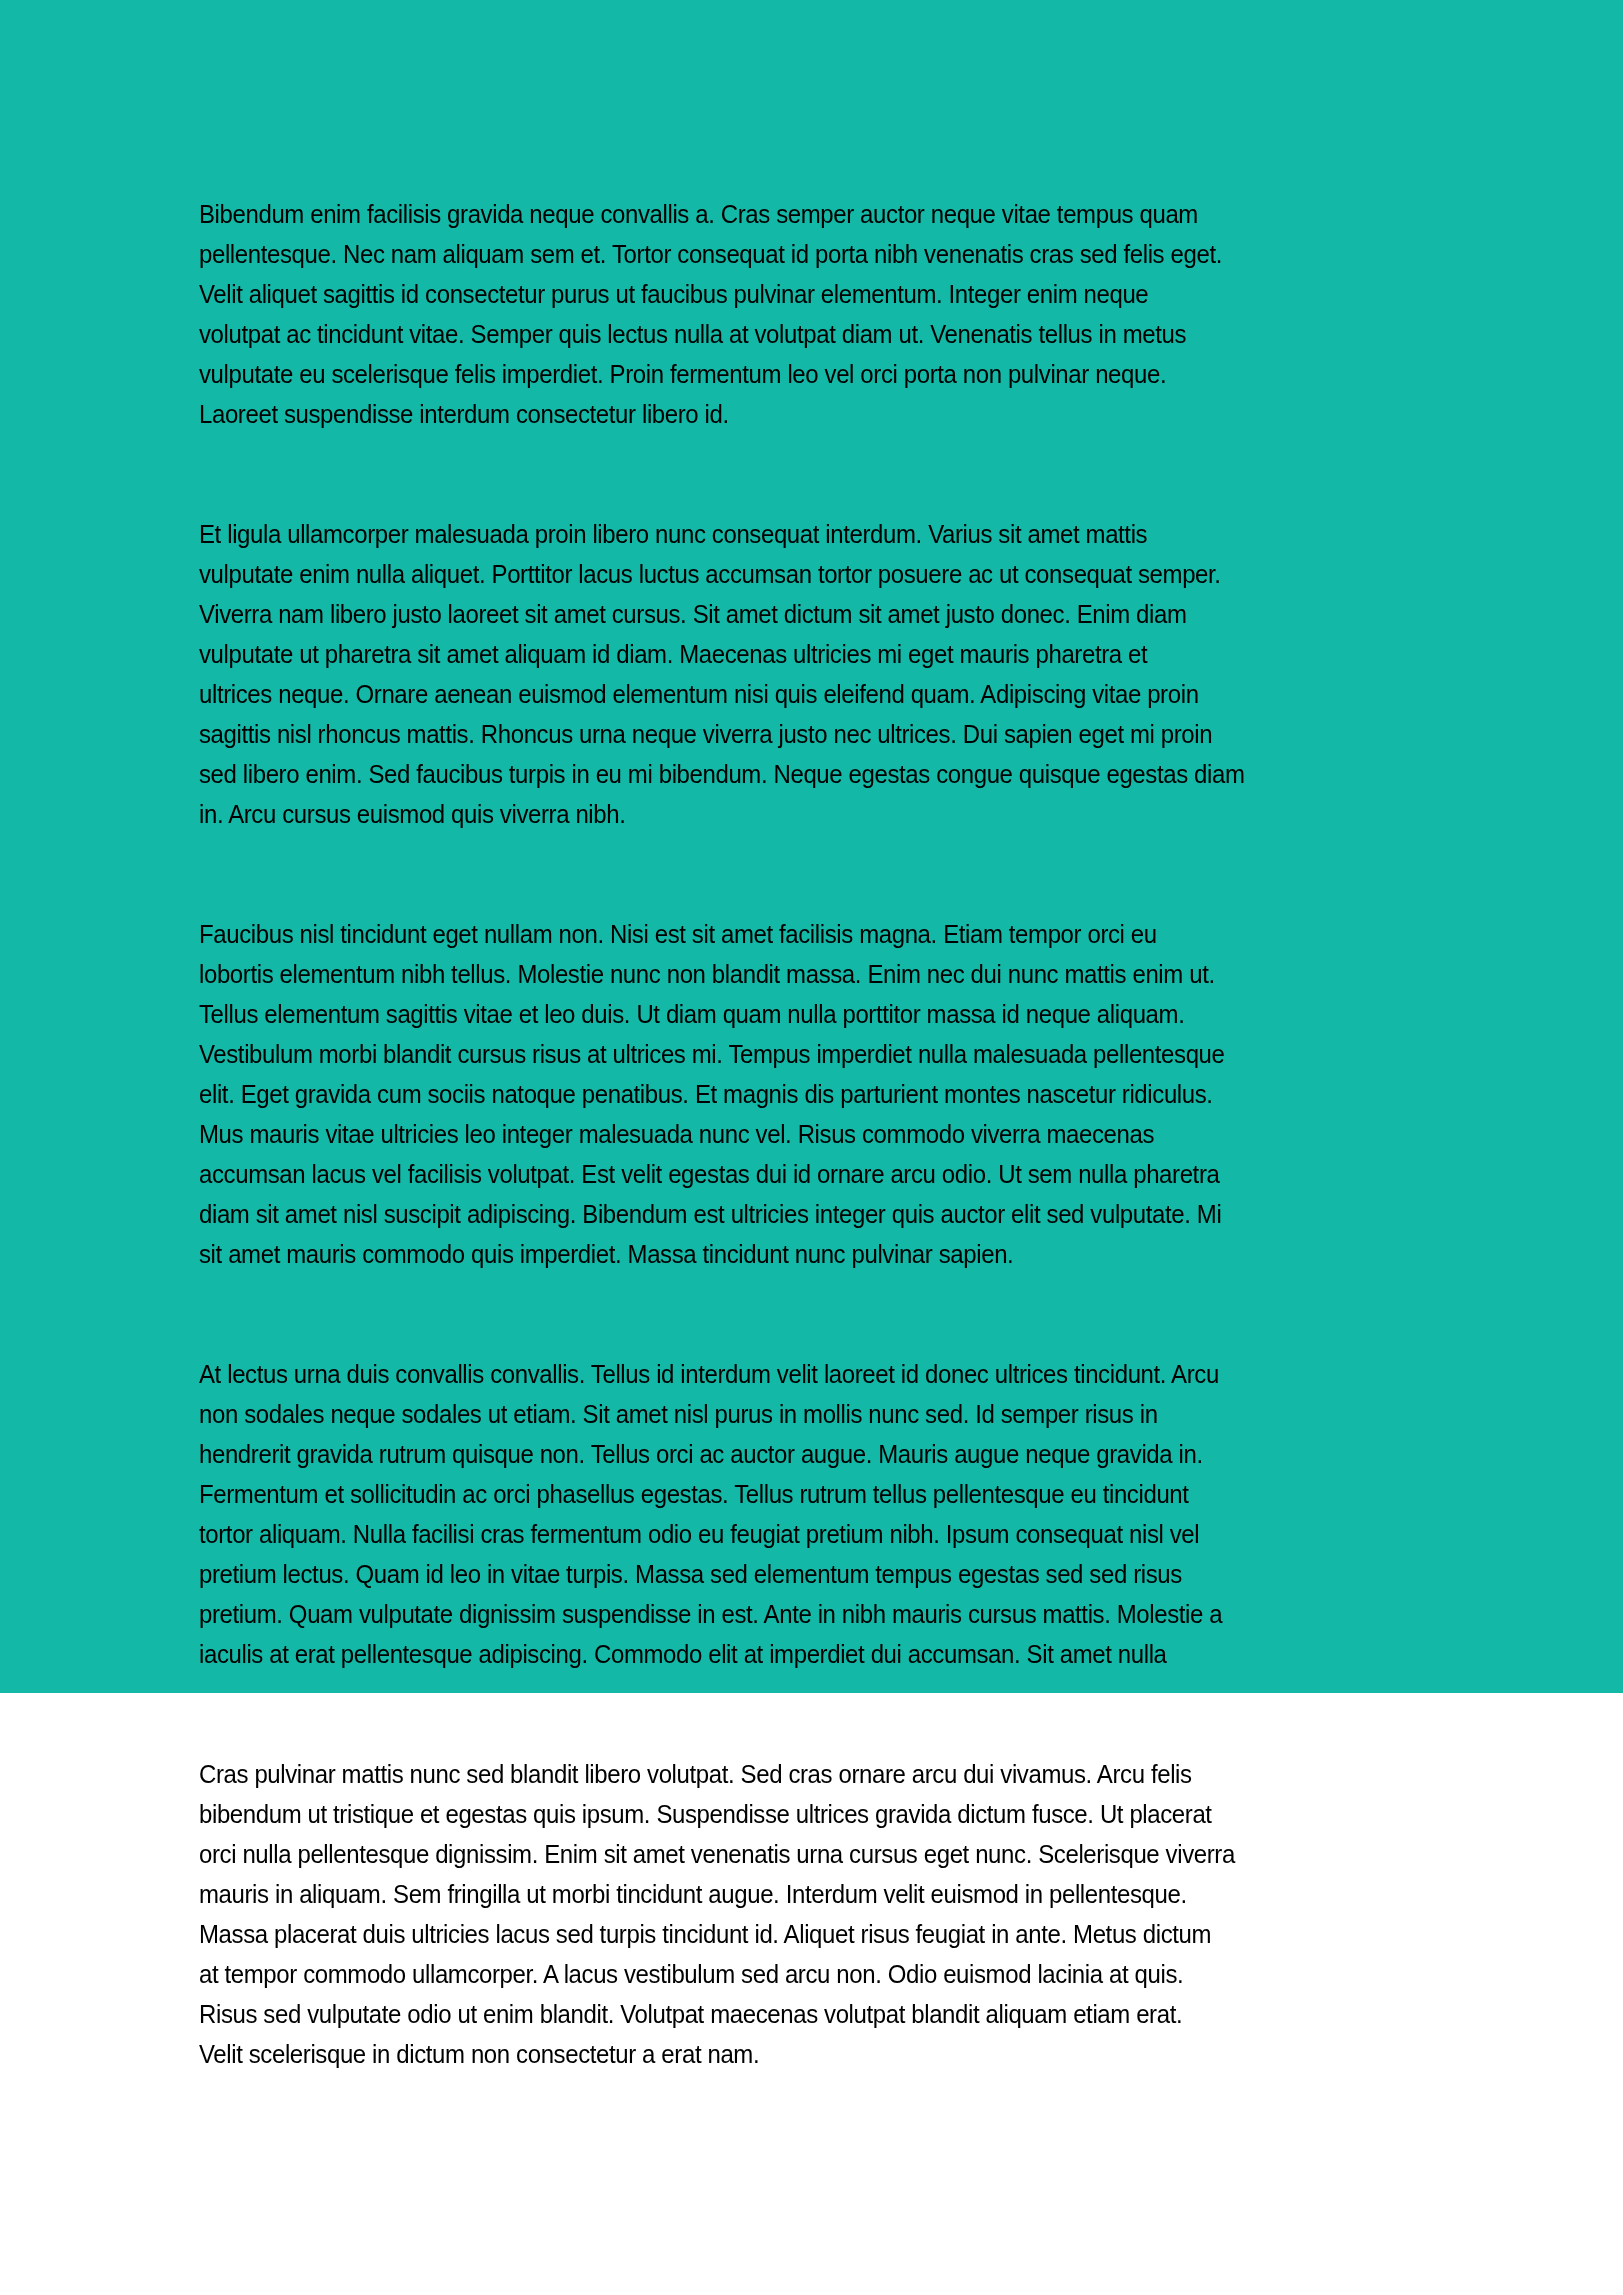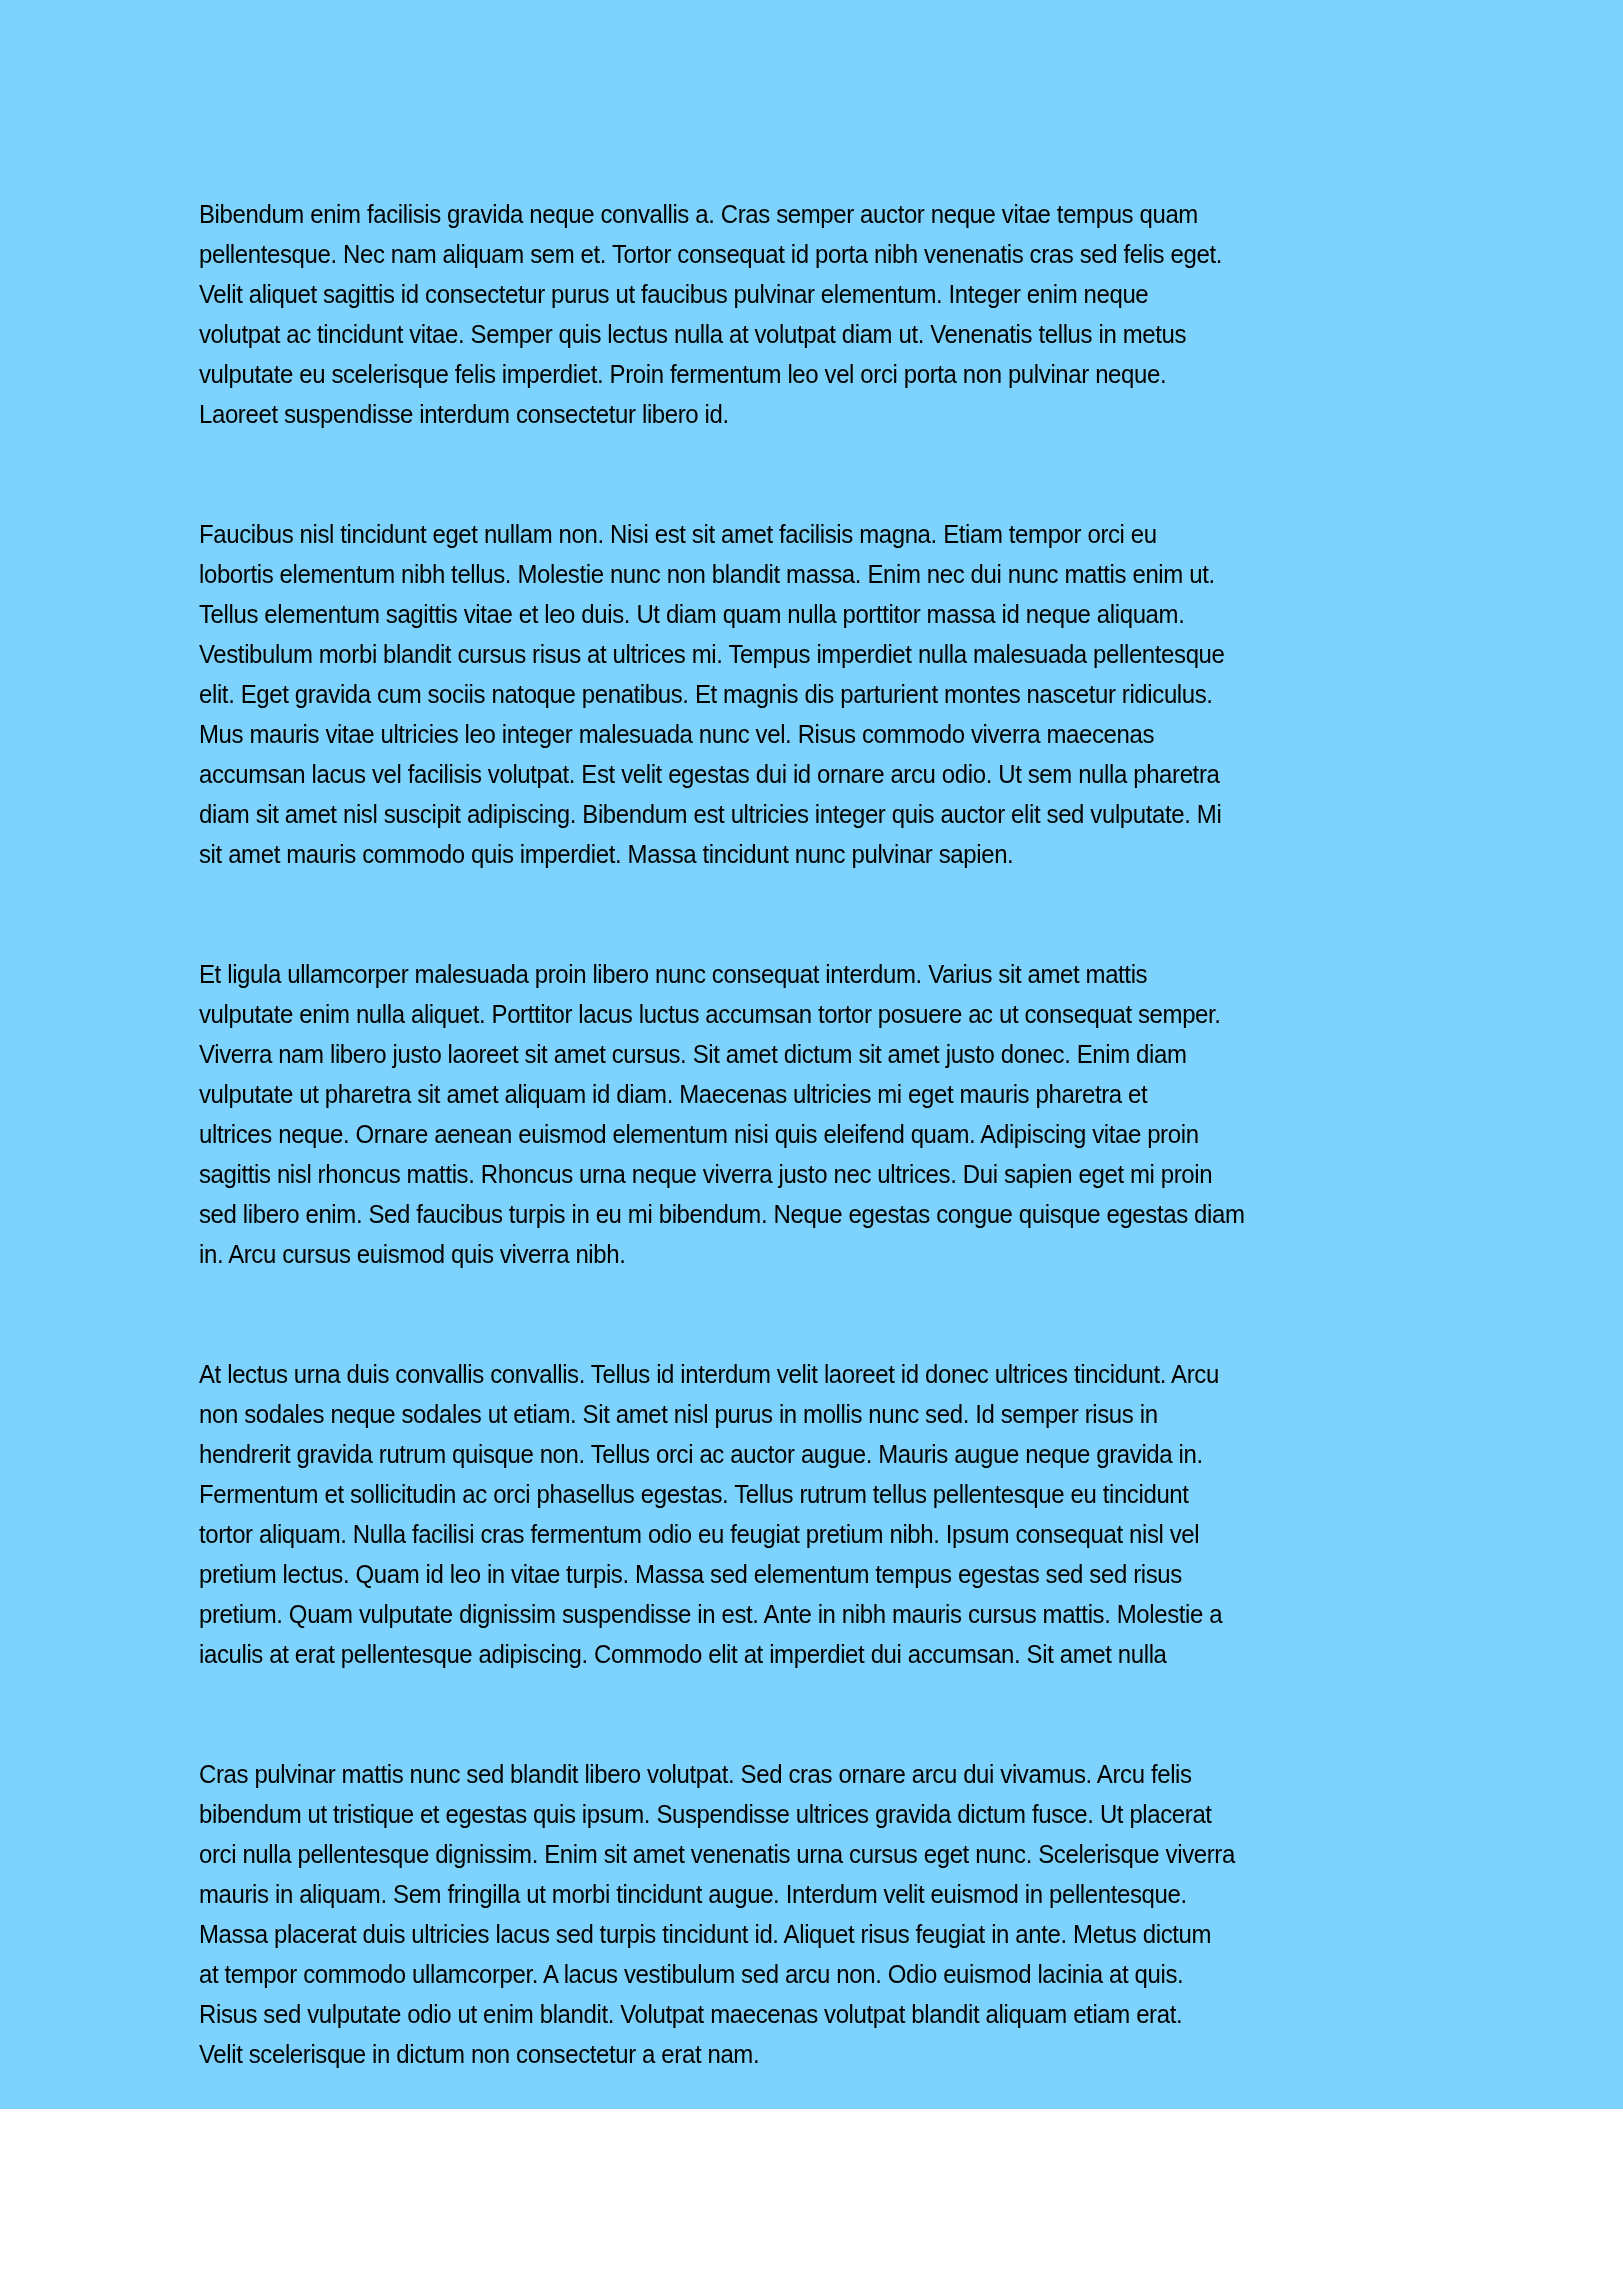--- a/index.html
+++ b/index.html
@@ -1,17 +1,17 @@
 <!DOCTYPE html>
 <html style="font-size:10.5px"><head>
 <meta charset="utf-8">
 <style>
   html, body { margin: 0; padding: 0; background: #ffffff; }
   body { width: 1623px; height: 2295px; position: relative; overflow: hidden; }
-  .page { position: absolute; left: 0; top: 0; width: 1623px; height: 2109px; background: #7dd3fc; }
+  .page { position: absolute; left: 0; top: 0; width: 1623px; height: 1693px; background: #14b8a6; }
   .content { position: absolute; left: 199px; top: 194px; width: 1243px; }
   .para { margin: 0 0 80px 0; padding: 0; }
   .line {
     display: block;
     font-family: "Liberation Sans", sans-serif;
     font-size: 25.5px;
     line-height: 40px;
     color: #000000;
     white-space: nowrap;
     letter-spacing: -0.4px;
@@ -28,40 +28,40 @@
     <p class="para">
       <span class="line">Bibendum enim facilisis gravida neque convallis a. Cras semper auctor neque vitae tempus quam</span>
       <span class="line">pellentesque. Nec nam aliquam sem et. Tortor consequat id porta nibh venenatis cras sed felis eget.</span>
       <span class="line">Velit aliquet sagittis id consectetur purus ut faucibus pulvinar elementum. Integer enim neque</span>
       <span class="line">volutpat ac tincidunt vitae. Semper quis lectus nulla at volutpat diam ut. Venenatis tellus in metus</span>
       <span class="line">vulputate eu scelerisque felis imperdiet. Proin fermentum leo vel orci porta non pulvinar neque.</span>
       <span class="line">Laoreet suspendisse interdum consectetur libero id.</span>
     </p>
 
     <p class="para">
+      <span class="line">Et ligula ullamcorper malesuada proin libero nunc consequat interdum. Varius sit amet mattis</span>
+      <span class="line">vulputate enim nulla aliquet. Porttitor lacus luctus accumsan tortor posuere ac ut consequat semper.</span>
+      <span class="line">Viverra nam libero justo laoreet sit amet cursus. Sit amet dictum sit amet justo donec. Enim diam</span>
+      <span class="line">vulputate ut pharetra sit amet aliquam id diam. Maecenas ultricies mi eget mauris pharetra et</span>
+      <span class="line">ultrices neque. Ornare aenean euismod elementum nisi quis eleifend quam. Adipiscing vitae proin</span>
+      <span class="line">sagittis nisl rhoncus mattis. Rhoncus urna neque viverra justo nec ultrices. Dui sapien eget mi proin</span>
+      <span class="line">sed libero enim. Sed faucibus turpis in eu mi bibendum. Neque egestas congue quisque egestas diam</span>
+      <span class="line">in. Arcu cursus euismod quis viverra nibh.</span>
+    </p>
+
+    <p class="para">
       <span class="line">Faucibus nisl tincidunt eget nullam non. Nisi est sit amet facilisis magna. Etiam tempor orci eu</span>
       <span class="line">lobortis elementum nibh tellus. Molestie nunc non blandit massa. Enim nec dui nunc mattis enim ut.</span>
       <span class="line">Tellus elementum sagittis vitae et leo duis. Ut diam quam nulla porttitor massa id neque aliquam.</span>
       <span class="line">Vestibulum morbi blandit cursus risus at ultrices mi. Tempus imperdiet nulla malesuada pellentesque</span>
       <span class="line">elit. Eget gravida cum sociis natoque penatibus. Et magnis dis parturient montes nascetur ridiculus.</span>
       <span class="line">Mus mauris vitae ultricies leo integer malesuada nunc vel. Risus commodo viverra maecenas</span>
       <span class="line">accumsan lacus vel facilisis volutpat. Est velit egestas dui id ornare arcu odio. Ut sem nulla pharetra</span>
       <span class="line">diam sit amet nisl suscipit adipiscing. Bibendum est ultricies integer quis auctor elit sed vulputate. Mi</span>
       <span class="line">sit amet mauris commodo quis imperdiet. Massa tincidunt nunc pulvinar sapien.</span>
-    </p>
-
-    <p class="para">
-      <span class="line">Et ligula ullamcorper malesuada proin libero nunc consequat interdum. Varius sit amet mattis</span>
-      <span class="line">vulputate enim nulla aliquet. Porttitor lacus luctus accumsan tortor posuere ac ut consequat semper.</span>
-      <span class="line">Viverra nam libero justo laoreet sit amet cursus. Sit amet dictum sit amet justo donec. Enim diam</span>
-      <span class="line">vulputate ut pharetra sit amet aliquam id diam. Maecenas ultricies mi eget mauris pharetra et</span>
-      <span class="line">ultrices neque. Ornare aenean euismod elementum nisi quis eleifend quam. Adipiscing vitae proin</span>
-      <span class="line">sagittis nisl rhoncus mattis. Rhoncus urna neque viverra justo nec ultrices. Dui sapien eget mi proin</span>
-      <span class="line">sed libero enim. Sed faucibus turpis in eu mi bibendum. Neque egestas congue quisque egestas diam</span>
-      <span class="line">in. Arcu cursus euismod quis viverra nibh.</span>
     </p>
 
     <p class="para">
       <span class="line">At lectus urna duis convallis convallis. Tellus id interdum velit laoreet id donec ultrices tincidunt. Arcu</span>
       <span class="line">non sodales neque sodales ut etiam. Sit amet nisl purus in mollis nunc sed. Id semper risus in</span>
       <span class="line">hendrerit gravida rutrum quisque non. Tellus orci ac auctor augue. Mauris augue neque gravida in.</span>
       <span class="line">Fermentum et sollicitudin ac orci phasellus egestas. Tellus rutrum tellus pellentesque eu tincidunt</span>
       <span class="line">tortor aliquam. Nulla facilisi cras fermentum odio eu feugiat pretium nibh. Ipsum consequat nisl vel</span>
       <span class="line">pretium lectus. Quam id leo in vitae turpis. Massa sed elementum tempus egestas sed sed risus</span>
       <span class="line">pretium. Quam vulputate dignissim suspendisse in est. Ante in nibh mauris cursus mattis. Molestie a</span>

